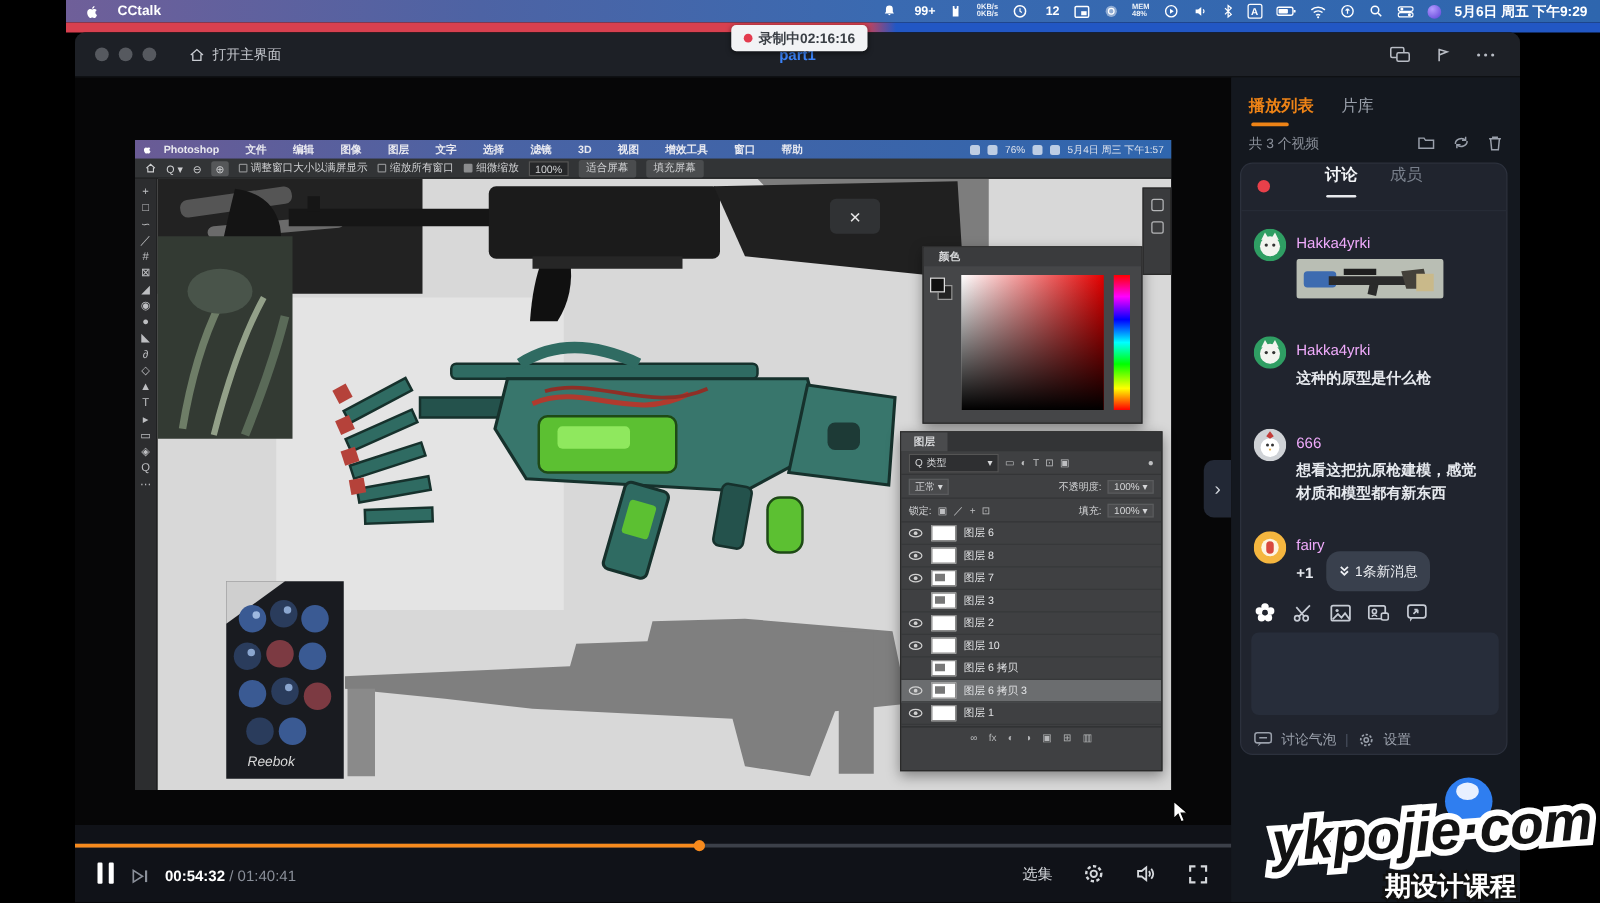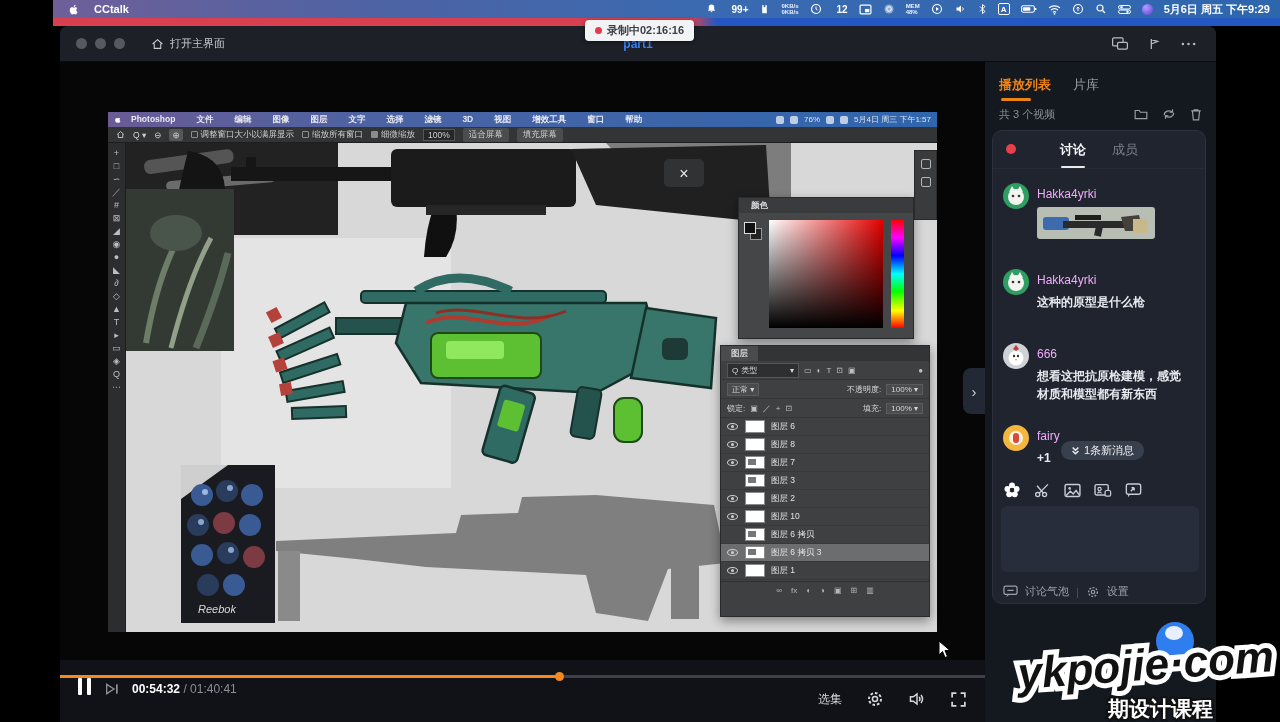--- a/index.html
+++ b/index.html
@@ -83,49 +83,49 @@
   .eye::after { content:''; position:absolute; left:3px; right:3px; top:1px; bottom:1px; background:#cfcfcf; border-radius:50%; }
   .thumb { width:20px; height:13px; background:#fff; border:1px solid #8a8a8a; position:relative; }
   .thumb i { position:absolute; left:2px; top:2px; width:8px; height:6px; background:#777; }
   .lp-foot { height:17px; display:flex; align-items:center; justify-content:center; gap:9px; font-size:8px; color:#b5b6b8; border-top:1px solid #2e2f31; }
 
   
   #playerbar { position:absolute; left:0; top:634px; width:925px; height:62px; background:#101218; }
   #progress { position:absolute; left:0; top:15px; width:925px; height:3px; background:#3c4049; }
   #progress-fill { position:absolute; left:0; top:0; height:3px; background:#f78a1d; }
   #progress-knob { position:absolute; right:-4px; top:-3px; width:9px; height:9px; border-radius:50%; background:#f78a1d; }
-  .pb-left { position:absolute; left:18px; top:18px; display:flex; align-items:center; gap:8px; }
+  .pb-left { position:absolute; left:18px; top:30px; display:flex; align-items:center; gap:8px; }
   .pause-ic span { display:inline-block; width:4px; height:17px; background:#fff; border-radius:1px; margin-right:5px; }
   .time { font-size:12px; color:#fff; font-weight:bold; margin-left:4px; }
   .time .total { color:#8a8f99; font-weight:normal; }
   .pb-right { position:absolute; right:18px; top:30px; display:flex; align-items:center; gap:24px; color:#d5d8dc; font-size:12px; }
 
   
   #rightpanel { position:absolute; left:925px; top:36px; width:231px; height:660px; background:#14181f; }
   .rp-tabs { display:flex; align-items:flex-end; gap:22px; padding:14px 0 0 14px; font-size:13px; }
   .rp-tab1 { color:#ee8316; font-weight:bold; position:relative; padding-bottom:7px; }
   .rp-tab1::after { content:''; position:absolute; left:2px; bottom:0; width:30px; height:3px; background:#ee8316; border-radius:2px; }
   .rp-tab2 { color:#9aa0ab; padding-bottom:7px; }
   .rp-count { display:flex; align-items:center; padding:6px 14px 0 14px; color:#8a8f99; font-size:11px; }
   .rp-count .icons { margin-left:auto; display:flex; gap:14px; color:#9aa0ab; }
 
   
   #card { position:absolute; left:7px; top:68px; width:214px; height:474px; background:#20242e; border:1px solid #2c313d; border-radius:10px; overflow:hidden; }
   .card-hd { position:relative; height:38px; border-bottom:1px solid #262b36; }
   .live-dot { position:absolute; left:13px; top:13px; width:10px; height:10px; border-radius:50%; background:#e8404a; }
-  .card-tabs { position:absolute; left:0; top:0; width:100%; height:38px; display:flex; justify-content:center; gap:26px; align-items:center; font-size:13px; }
+  .card-tabs { position:absolute; left:0; top:0; width:100%; height:38px; display:flex; justify-content:center; gap:26px; align-items:flex-start; font-size:13px; }
   .ct-active { color:#f2f4f7; font-weight:bold; position:relative; }
   .ct-active::after { content:''; position:absolute; left:50%; transform:translateX(-50%); bottom:-9px; width:24px; height:2px; background:#e8eaee; border-radius:1px; }
   .ct-idle { color:#79808c; }
   .msg { position:absolute; left:0; width:214px; }
   .avatar { position:absolute; left:10px; top:0; width:26px; height:26px; border-radius:50%; }
   .mname { position:absolute; left:44px; top:4px; color:#f0abfc; font-size:12px; }
   .mtext { position:absolute; left:44px; top:24px; width:152px; color:#e6e9ee; font-size:12px; line-height:18px; font-weight:bold; }
   .mimg { position:absolute; left:44px; top:24px; width:118px; height:32px; border-radius:3px; overflow:hidden; }
-  #new-pill { position:absolute; left:68px; top:310px; height:19px; background:#39404d; border-radius:11px; color:#eef0f4; font-size:11px; display:flex; align-items:center; gap:4px; padding:0 10px; }
+  #new-pill { position:absolute; left:68px; top:310px; height:32px; background:#39404d; border-radius:11px; color:#eef0f4; font-size:11px; display:flex; align-items:center; gap:4px; padding:0 10px; }
   #chat-toolbar { position:absolute; left:10px; top:350px; display:flex; gap:13px; color:#c6cbd4; align-items:center; }
   #chat-input { position:absolute; left:8px; top:375px; width:198px; height:66px; background:#272d3a; border-radius:6px; }
   #card-foot { position:absolute; left:10px; top:453px; display:flex; align-items:center; gap:7px; color:#9aa0ab; font-size:11px; }
   #card-foot .sep { color:#4a5160; }
 
   
   #recpill { position:absolute; left:585px; top:20px; height:21px; background:#f2f3f5; border-radius:4px; display:flex; align-items:center; gap:5px; padding:0 10px; box-shadow:0 1px 4px rgba(0,0,0,.5); z-index:50; font-size:11px; color:#3a3f45; font-weight:bold; }
   #recpill .rdot { width:7px; height:7px; border-radius:50%; background:#e33b4e; }
 
   

